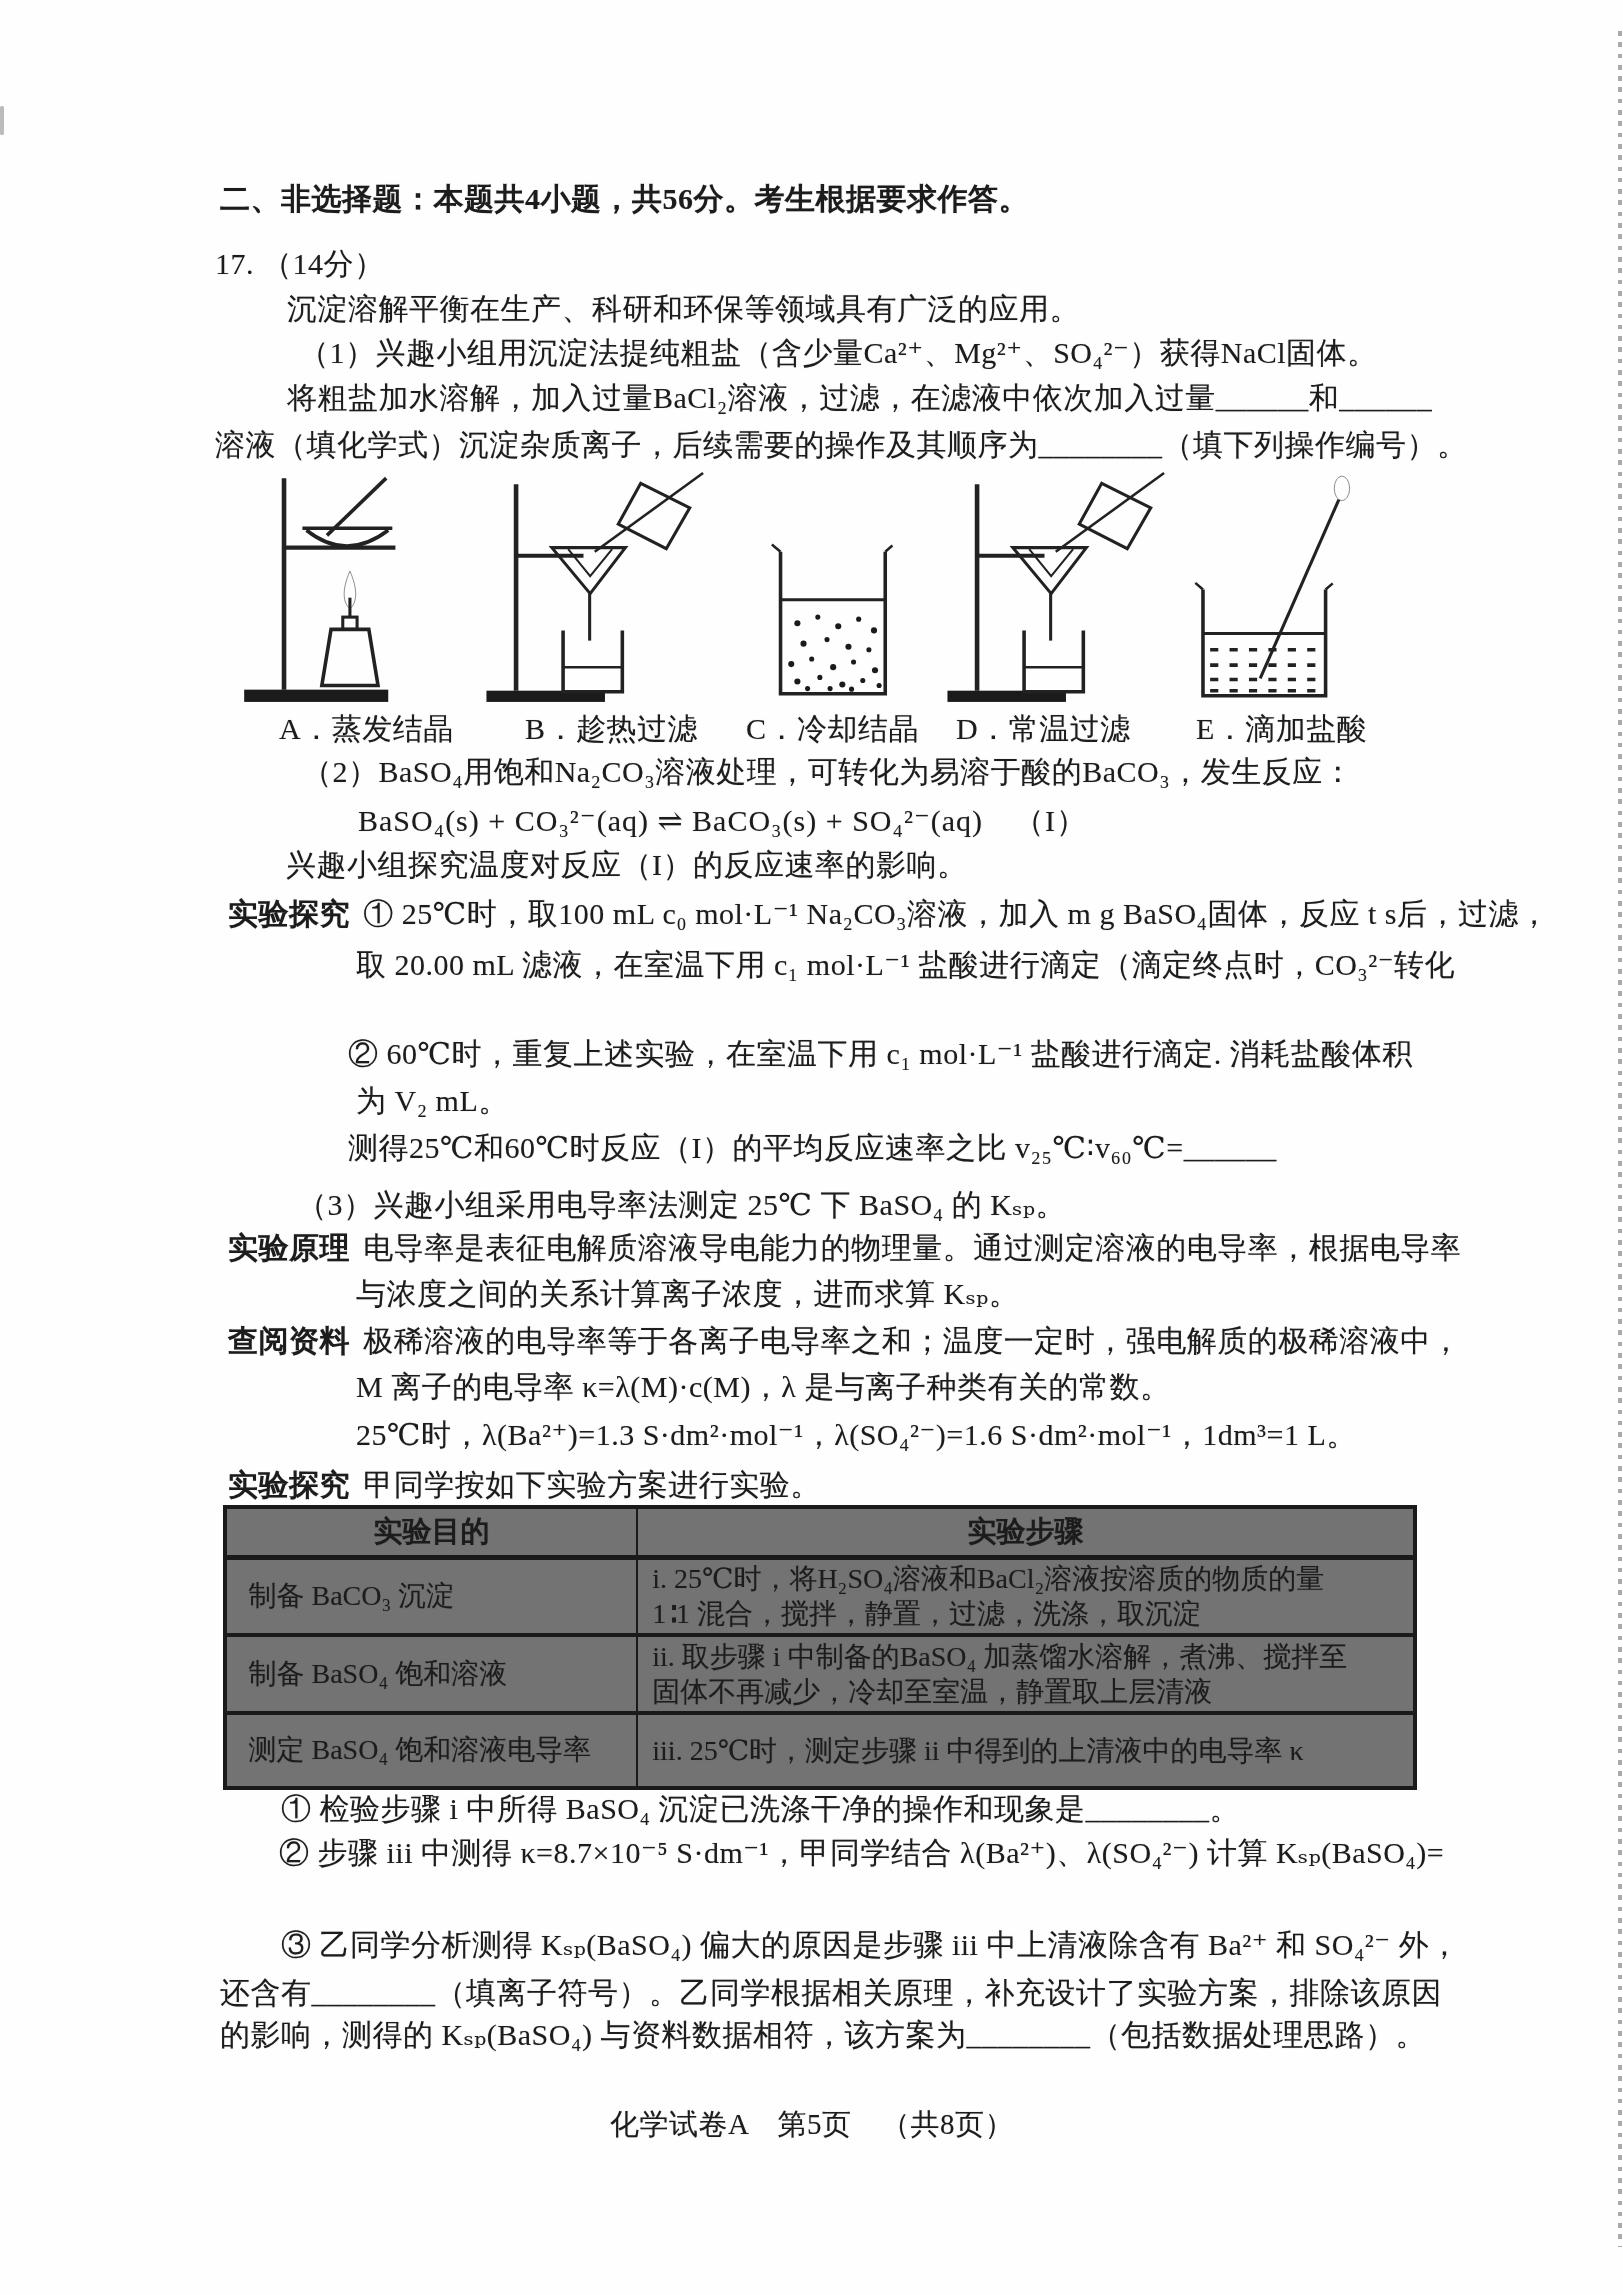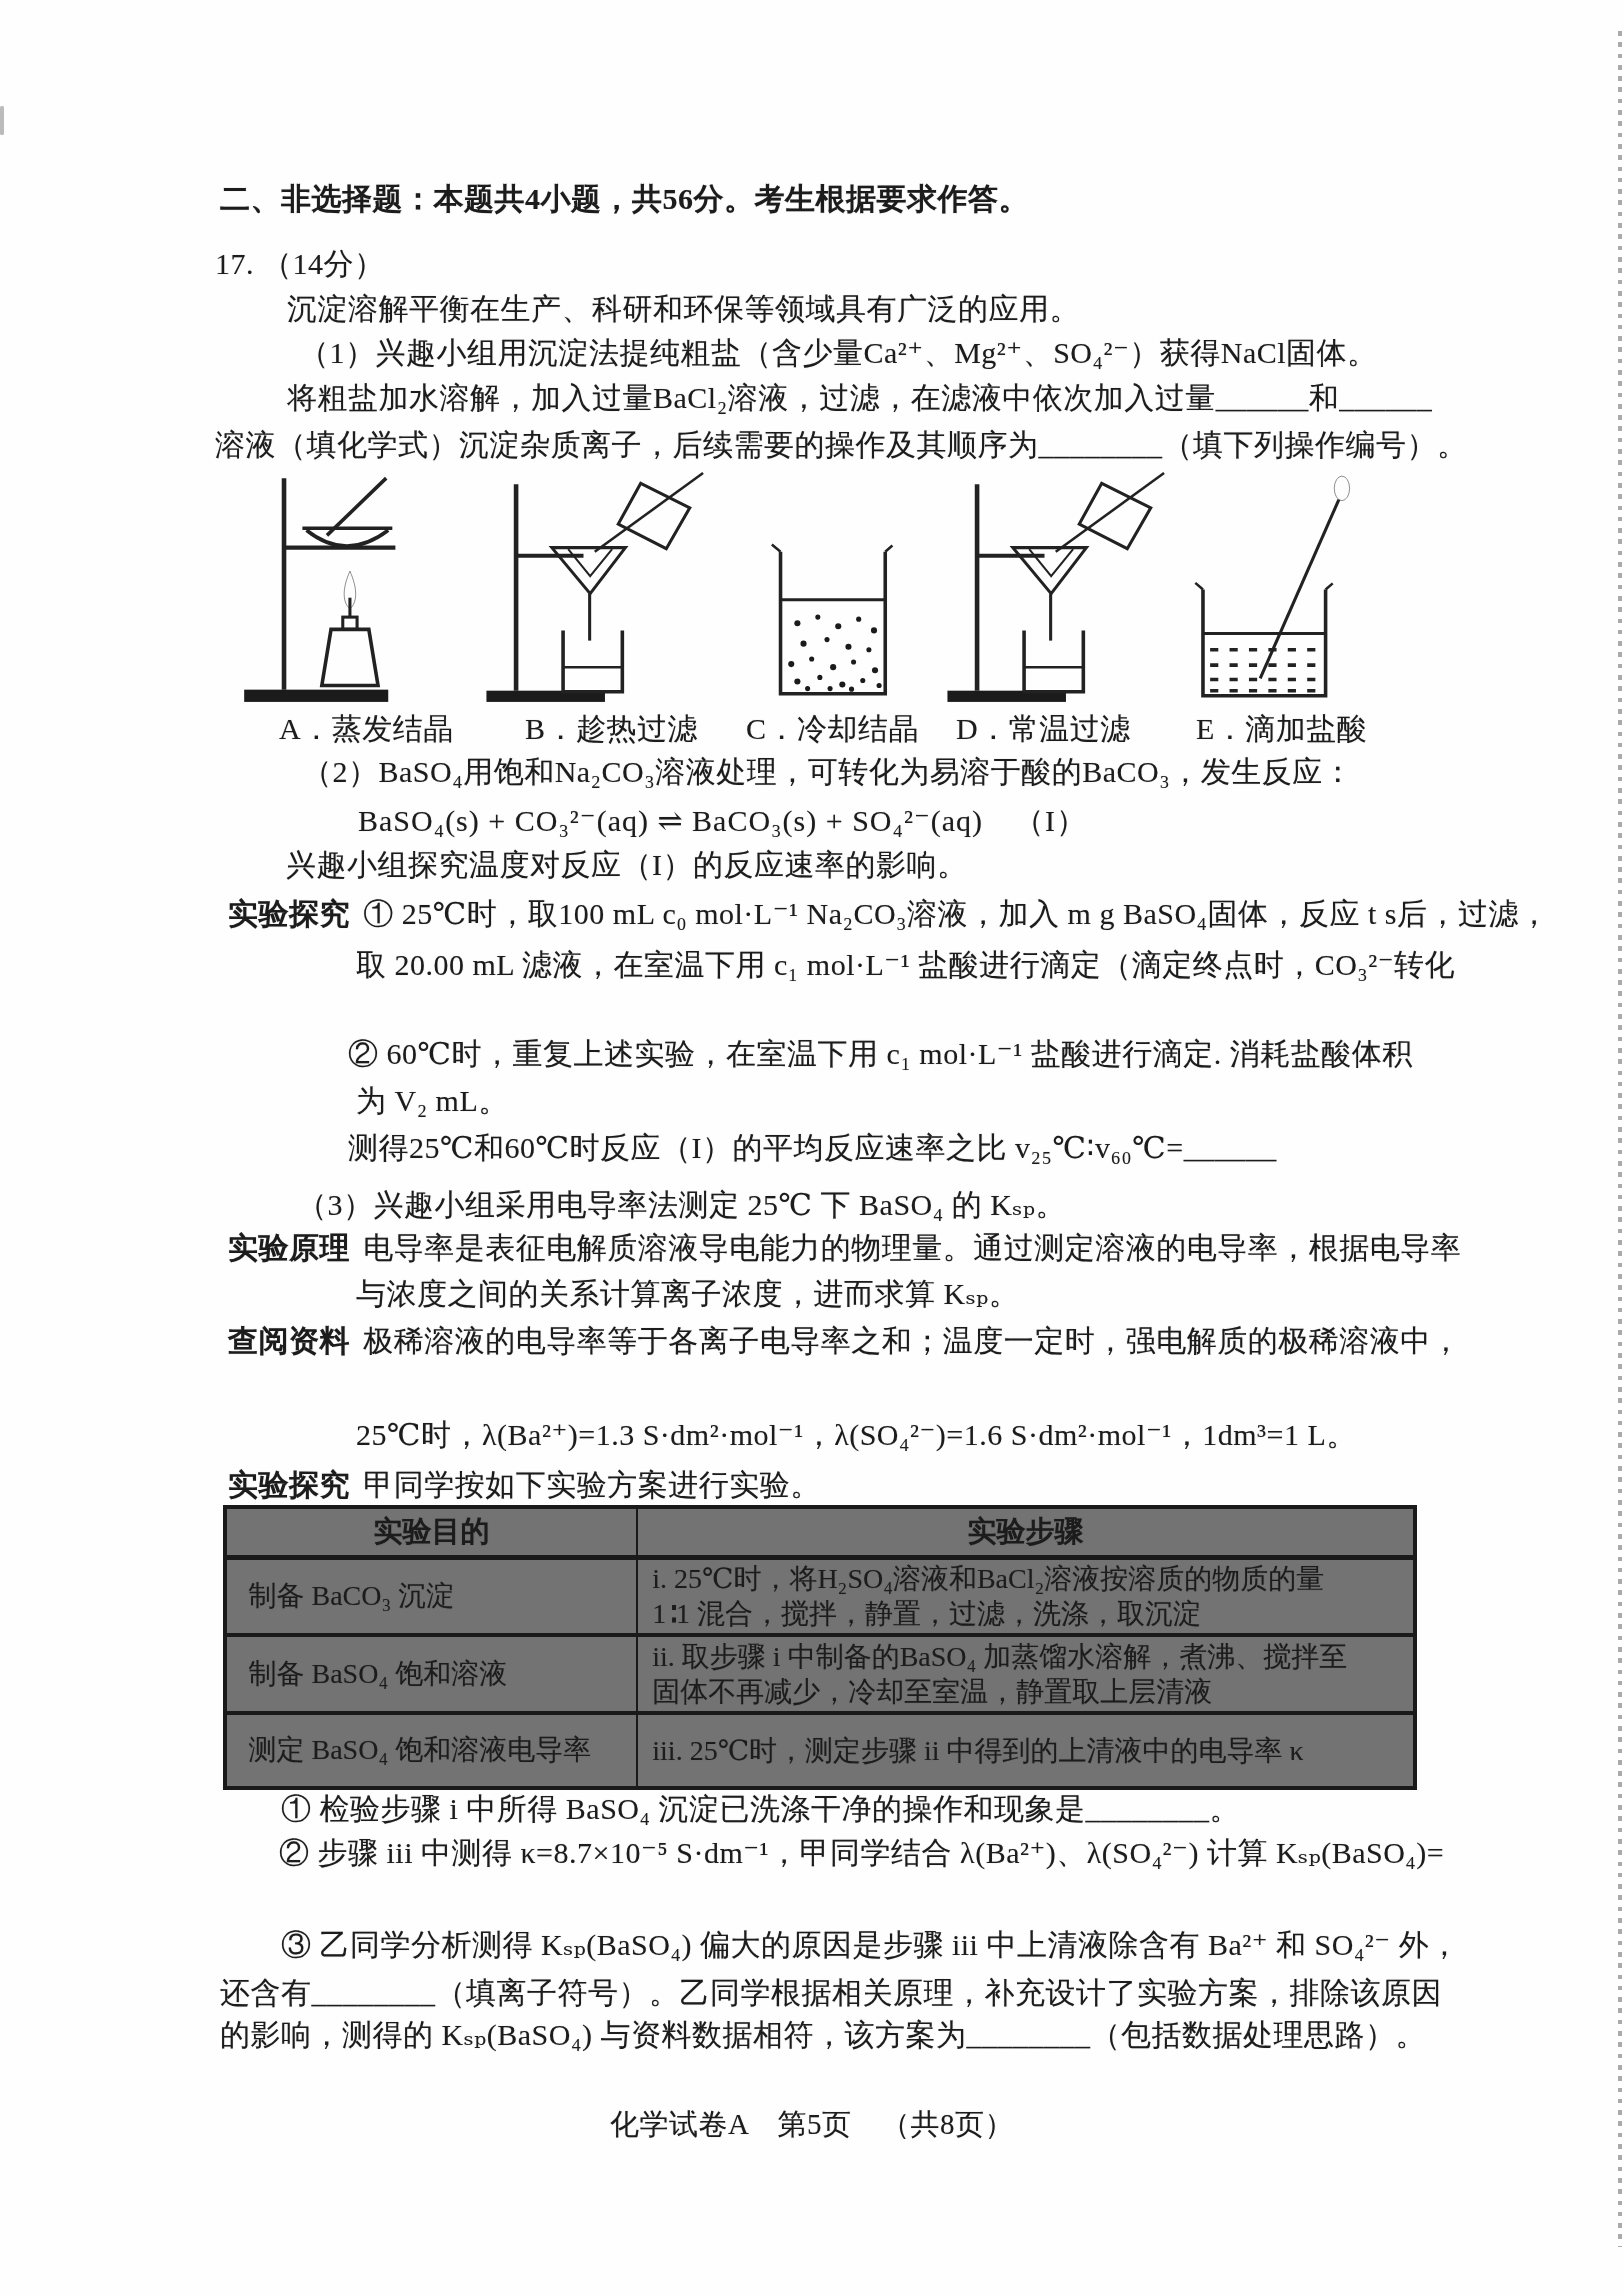--- a/index.html
+++ b/index.html
@@ -194,20 +194,21 @@
   <div class="ln" style="left:348px;top:1129px">测得25℃和60℃时反应（I）的平均反应速率之比 v₂₅℃∶v₆₀℃=______</div>
 
   <div class="ln" style="left:297px;top:1186px">（3）兴趣小组采用电导率法测定 25℃ 下 BaSO₄ 的 Kₛₚ。</div>
   <div class="ln" style="left:228px;top:1229px">
     <span class="b">实验原理</span><span class="gap">电导率是表征电解质溶液导电能力的物理量。通过测定溶液的电导率，根据电导率</span>
   </div>
   <div class="ln" style="left:356px;top:1275px">与浓度之间的关系计算离子浓度，进而求算 Kₛₚ。</div>
   <div class="ln" style="left:228px;top:1322px">
     <span class="b">查阅资料</span><span class="gap">极稀溶液的电导率等于各离子电导率之和；温度一定时，强电解质的极稀溶液中，</span>
   </div>
+  <div class="ln" style="left:356px;top:1368px">M 离子的电导率 κ=λ(M)·c(M)，λ 是与离子种类有关的常数。</div>
   <div class="ln" style="left:356px;top:1416px">25℃时，λ(Ba²⁺)=1.3 S·dm²·mol⁻¹，λ(SO₄²⁻)=1.6 S·dm²·mol⁻¹，1dm³=1 L。</div>
   <div class="ln" style="left:228px;top:1466px">
     <span class="b">实验探究</span><span class="gap">甲同学按如下实验方案进行实验。</span>
   </div>
 
   <table class="tbl" style="left:223px;top:1505px;width:1190px">
     <colgroup>
         <col style="width:412px">
         <col style="width:778px">
       </colgroup>

